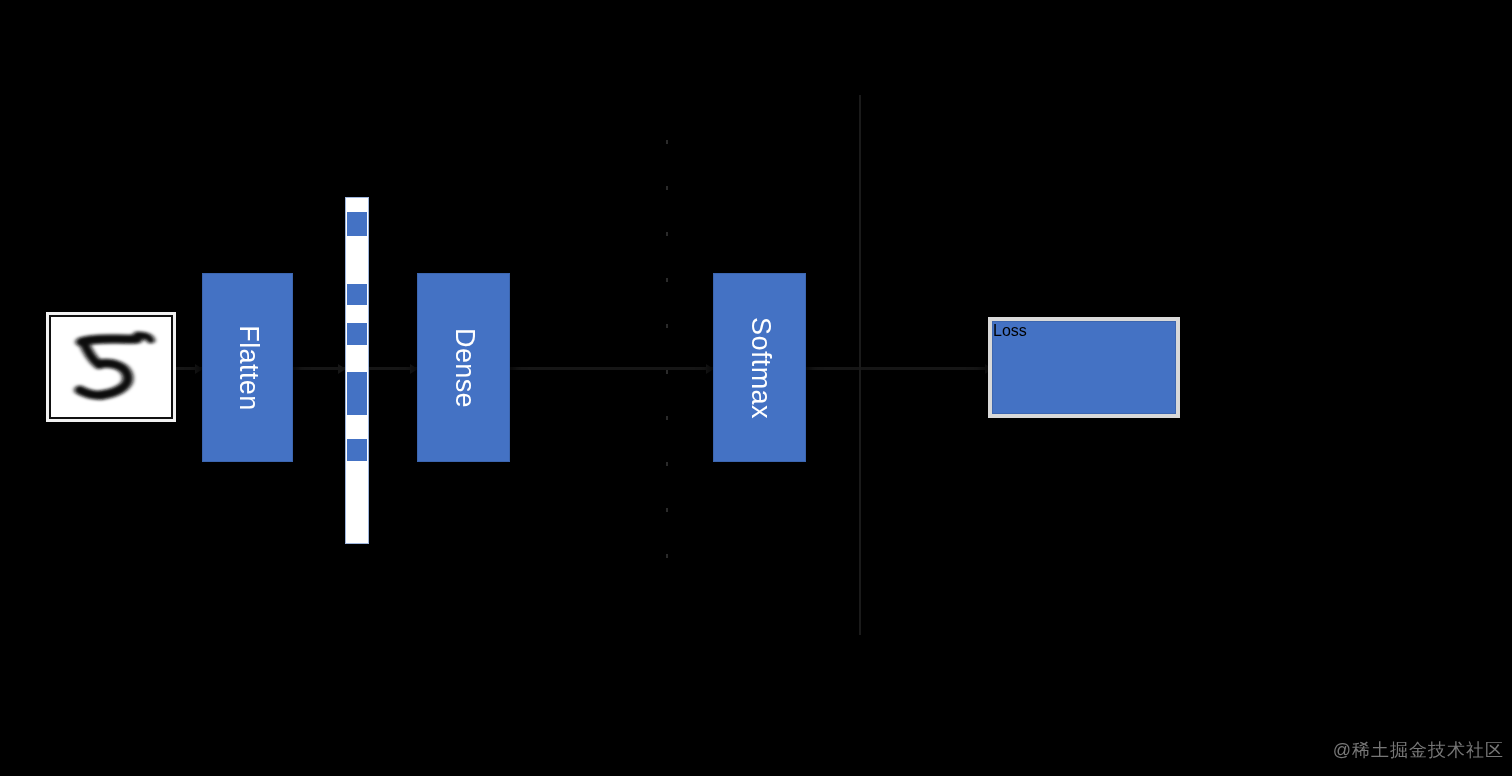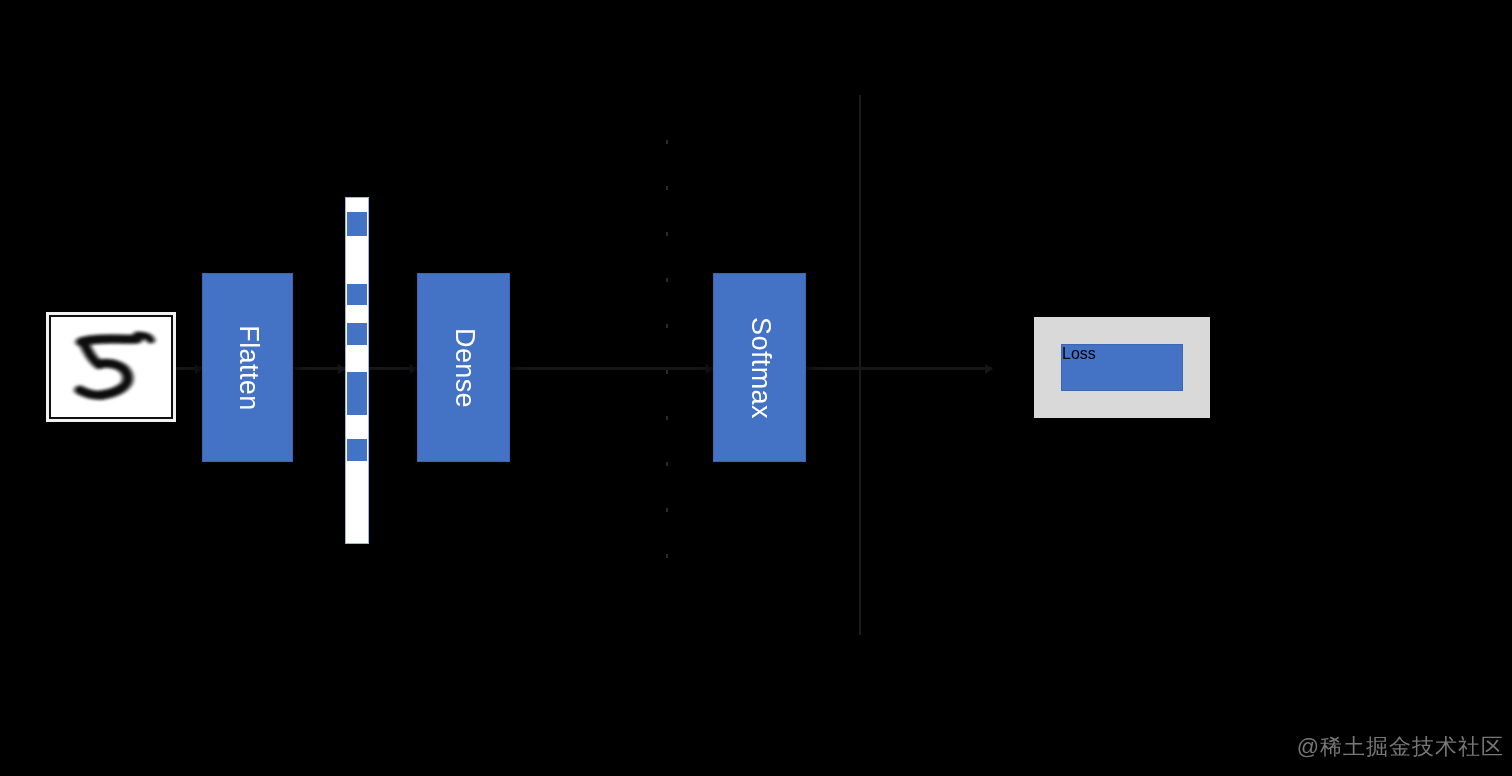--- a/index.html
+++ b/index.html
@@ -68,27 +68,27 @@
     font-family: "Liberation Sans", sans-serif;
   }
 
   #block-flatten { left: 202px; top: 273px; width: 91px; height: 189px; }
   #block-dense   { left: 417px; top: 273px; width: 93px; height: 189px; }
   #block-softmax { left: 713px; top: 273px; width: 93px; height: 189px; }
 
   
   #loss-frame {
     position: absolute;
-    left: 1034px;
+    left: 988px;
     top: 317px;
-    width: 176px;
+    width: 192px;
     height: 101px;
     background: #d9d9d9;
     box-sizing: border-box;
-    padding: 27px;
+    padding: 4px;
     box-shadow: 0 0 12px 4px rgba(0,0,0,0.8);
   }
   #block-loss {
     position: relative;
     width: 100%;
     height: 100%;
     background: #4472c4;
     border: 1px solid #3c66b0;
     box-sizing: border-box;
     box-shadow: none;
@@ -158,21 +158,21 @@
     white-space: nowrap;
     font-family: "Liberation Sans", sans-serif;
   }
 
   
   #watermark {
     position: absolute;
     right: 8px;
     bottom: 14px;
     color: #8c8c8c;
-    font-size: 22px;
+    font-size: 18px;
     letter-spacing: 1px;
     white-space: nowrap;
     font-family: "Liberation Sans", sans-serif;
     opacity: 0.85;
   }
 </style>
 </head>
 <body>
 
 <div id="canvas">

